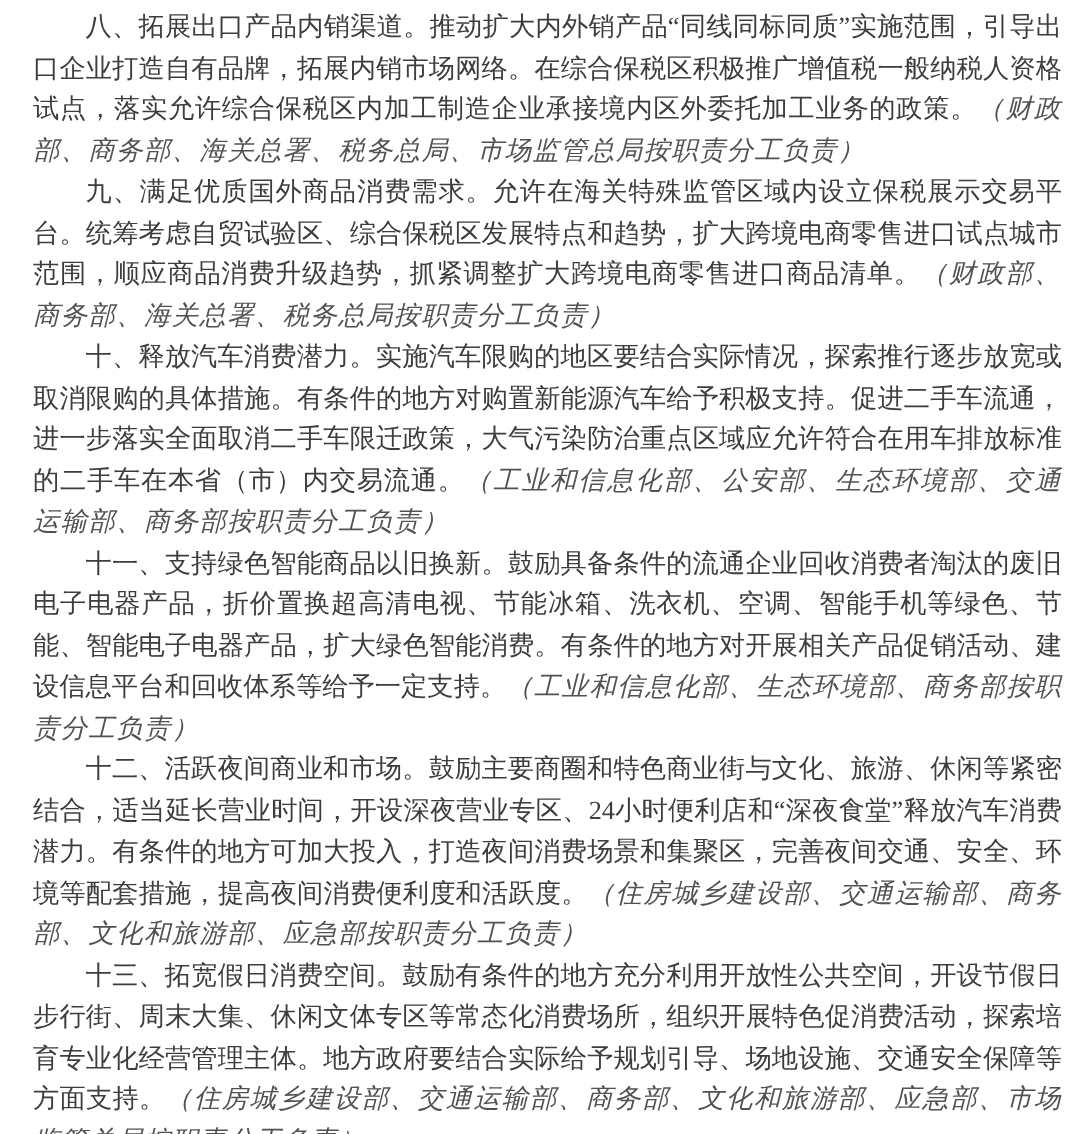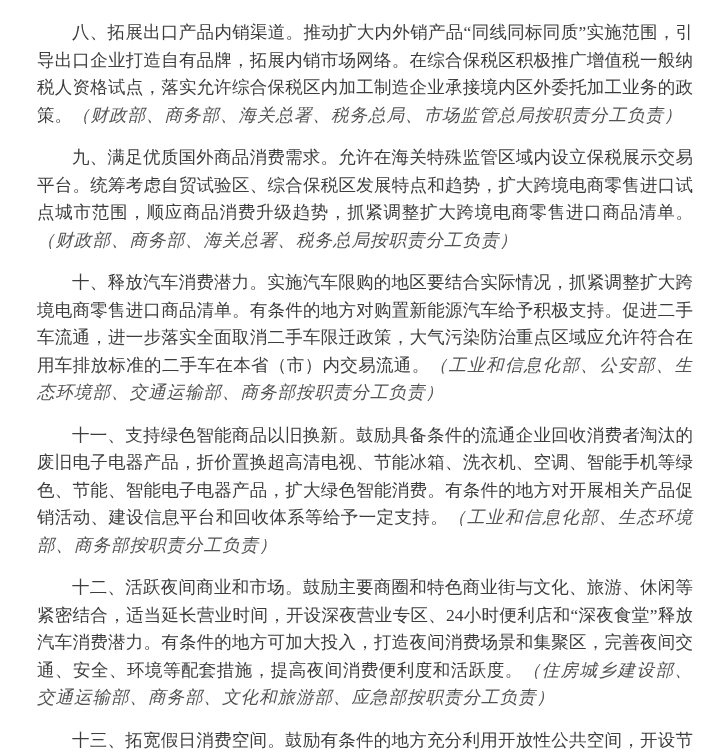--- a/index.html
+++ b/index.html
@@ -17,21 +17,21 @@
     width: 716px;
     height: 756px;
     padding: 4px 8px 0 22px;
     font-family: "Liberation Serif", "DejaVu Serif", serif;
     font-size: 17.5px;
     line-height: 27.5px;
     color: var(--body-color, #3d3d3d);
     text-align: justify;
   }
   .para {
-    margin: 15px;
+    margin: 0;
     text-indent: 2em;
     word-break: break-all;
   }
   .body-text {
     color: var(--body-color, #3d3d3d);
   }
   .attr-text {
     font-style: italic;
     color: var(--attr-color, #525252);
     letter-spacing: 1px;
@@ -39,21 +39,21 @@
 </style>
 </head>
 <body>
 
 <div class="doc-page">
 
   <p class="para"><span class="body-text">八、拓展出口产品内销渠道。推动扩大内外销产品“同线同标同质”实施范围，引导出口企业打造自有品牌，拓展内销市场网络。在综合保税区积极推广增值税一般纳税人资格试点，落实允许综合保税区内加工制造企业承接境内区外委托加工业务的政策。</span><span class="attr-text">（财政部、商务部、海关总署、税务总局、市场监管总局按职责分工负责）</span></p>
 
   <p class="para"><span class="body-text">九、满足优质国外商品消费需求。允许在海关特殊监管区域内设立保税展示交易平台。统筹考虑自贸试验区、综合保税区发展特点和趋势，扩大跨境电商零售进口试点城市范围，顺应商品消费升级趋势，抓紧调整扩大跨境电商零售进口商品清单。</span><span class="attr-text">（财政部、商务部、海关总署、税务总局按职责分工负责）</span></p>
 
-  <p class="para"><span class="body-text">十、释放汽车消费潜力。实施汽车限购的地区要结合实际情况，抓紧调整扩大跨境电商零售进口商品清单。有条件的地方对购置新能源汽车给予积极支持。促进二手车流通，进一步落实全面取消二手车限迁政策，大气污染防治重点区域应允许符合在用车排放标准的二手车在本省（市）内交易流通。</span><span class="attr-text">（工业和信息化部、公安部、生态环境部、交通运输部、商务部按职责分工负责）</span></p>
+  <p class="para"><span class="body-text">十、释放汽车消费潜力。实施汽车限购的地区要结合实际情况，探索推行逐步放宽或取消限购的具体措施。有条件的地方对购置新能源汽车给予积极支持。促进二手车流通，进一步落实全面取消二手车限迁政策，大气污染防治重点区域应允许符合在用车排放标准的二手车在本省（市）内交易流通。</span><span class="attr-text">（工业和信息化部、公安部、生态环境部、交通运输部、商务部按职责分工负责）</span></p>
 
   <p class="para"><span class="body-text">十一、支持绿色智能商品以旧换新。鼓励具备条件的流通企业回收消费者淘汰的废旧电子电器产品，折价置换超高清电视、节能冰箱、洗衣机、空调、智能手机等绿色、节能、智能电子电器产品，扩大绿色智能消费。有条件的地方对开展相关产品促销活动、建设信息平台和回收体系等给予一定支持。</span><span class="attr-text">（工业和信息化部、生态环境部、商务部按职责分工负责）</span></p>
 
   <p class="para"><span class="body-text">十二、活跃夜间商业和市场。鼓励主要商圈和特色商业街与文化、旅游、休闲等紧密结合，适当延长营业时间，开设深夜营业专区、24小时便利店和“深夜食堂”释放汽车消费潜力。有条件的地方可加大投入，打造夜间消费场景和集聚区，完善夜间交通、安全、环境等配套措施，提高夜间消费便利度和活跃度。</span><span class="attr-text">（住房城乡建设部、交通运输部、商务部、文化和旅游部、应急部按职责分工负责）</span></p>
 
   <p class="para"><span class="body-text">十三、拓宽假日消费空间。鼓励有条件的地方充分利用开放性公共空间，开设节假日步行街、周末大集、休闲文体专区等常态化消费场所，组织开展特色促消费活动，探索培育专业化经营管理主体。地方政府要结合实际给予规划引导、场地设施、交通安全保障等方面支持。</span><span class="attr-text">（住房城乡建设部、交通运输部、商务部、文化和旅游部、应急部、市场监管总局按职责分工负责）</span></p>
 
 </div>
 
 </body></html>

